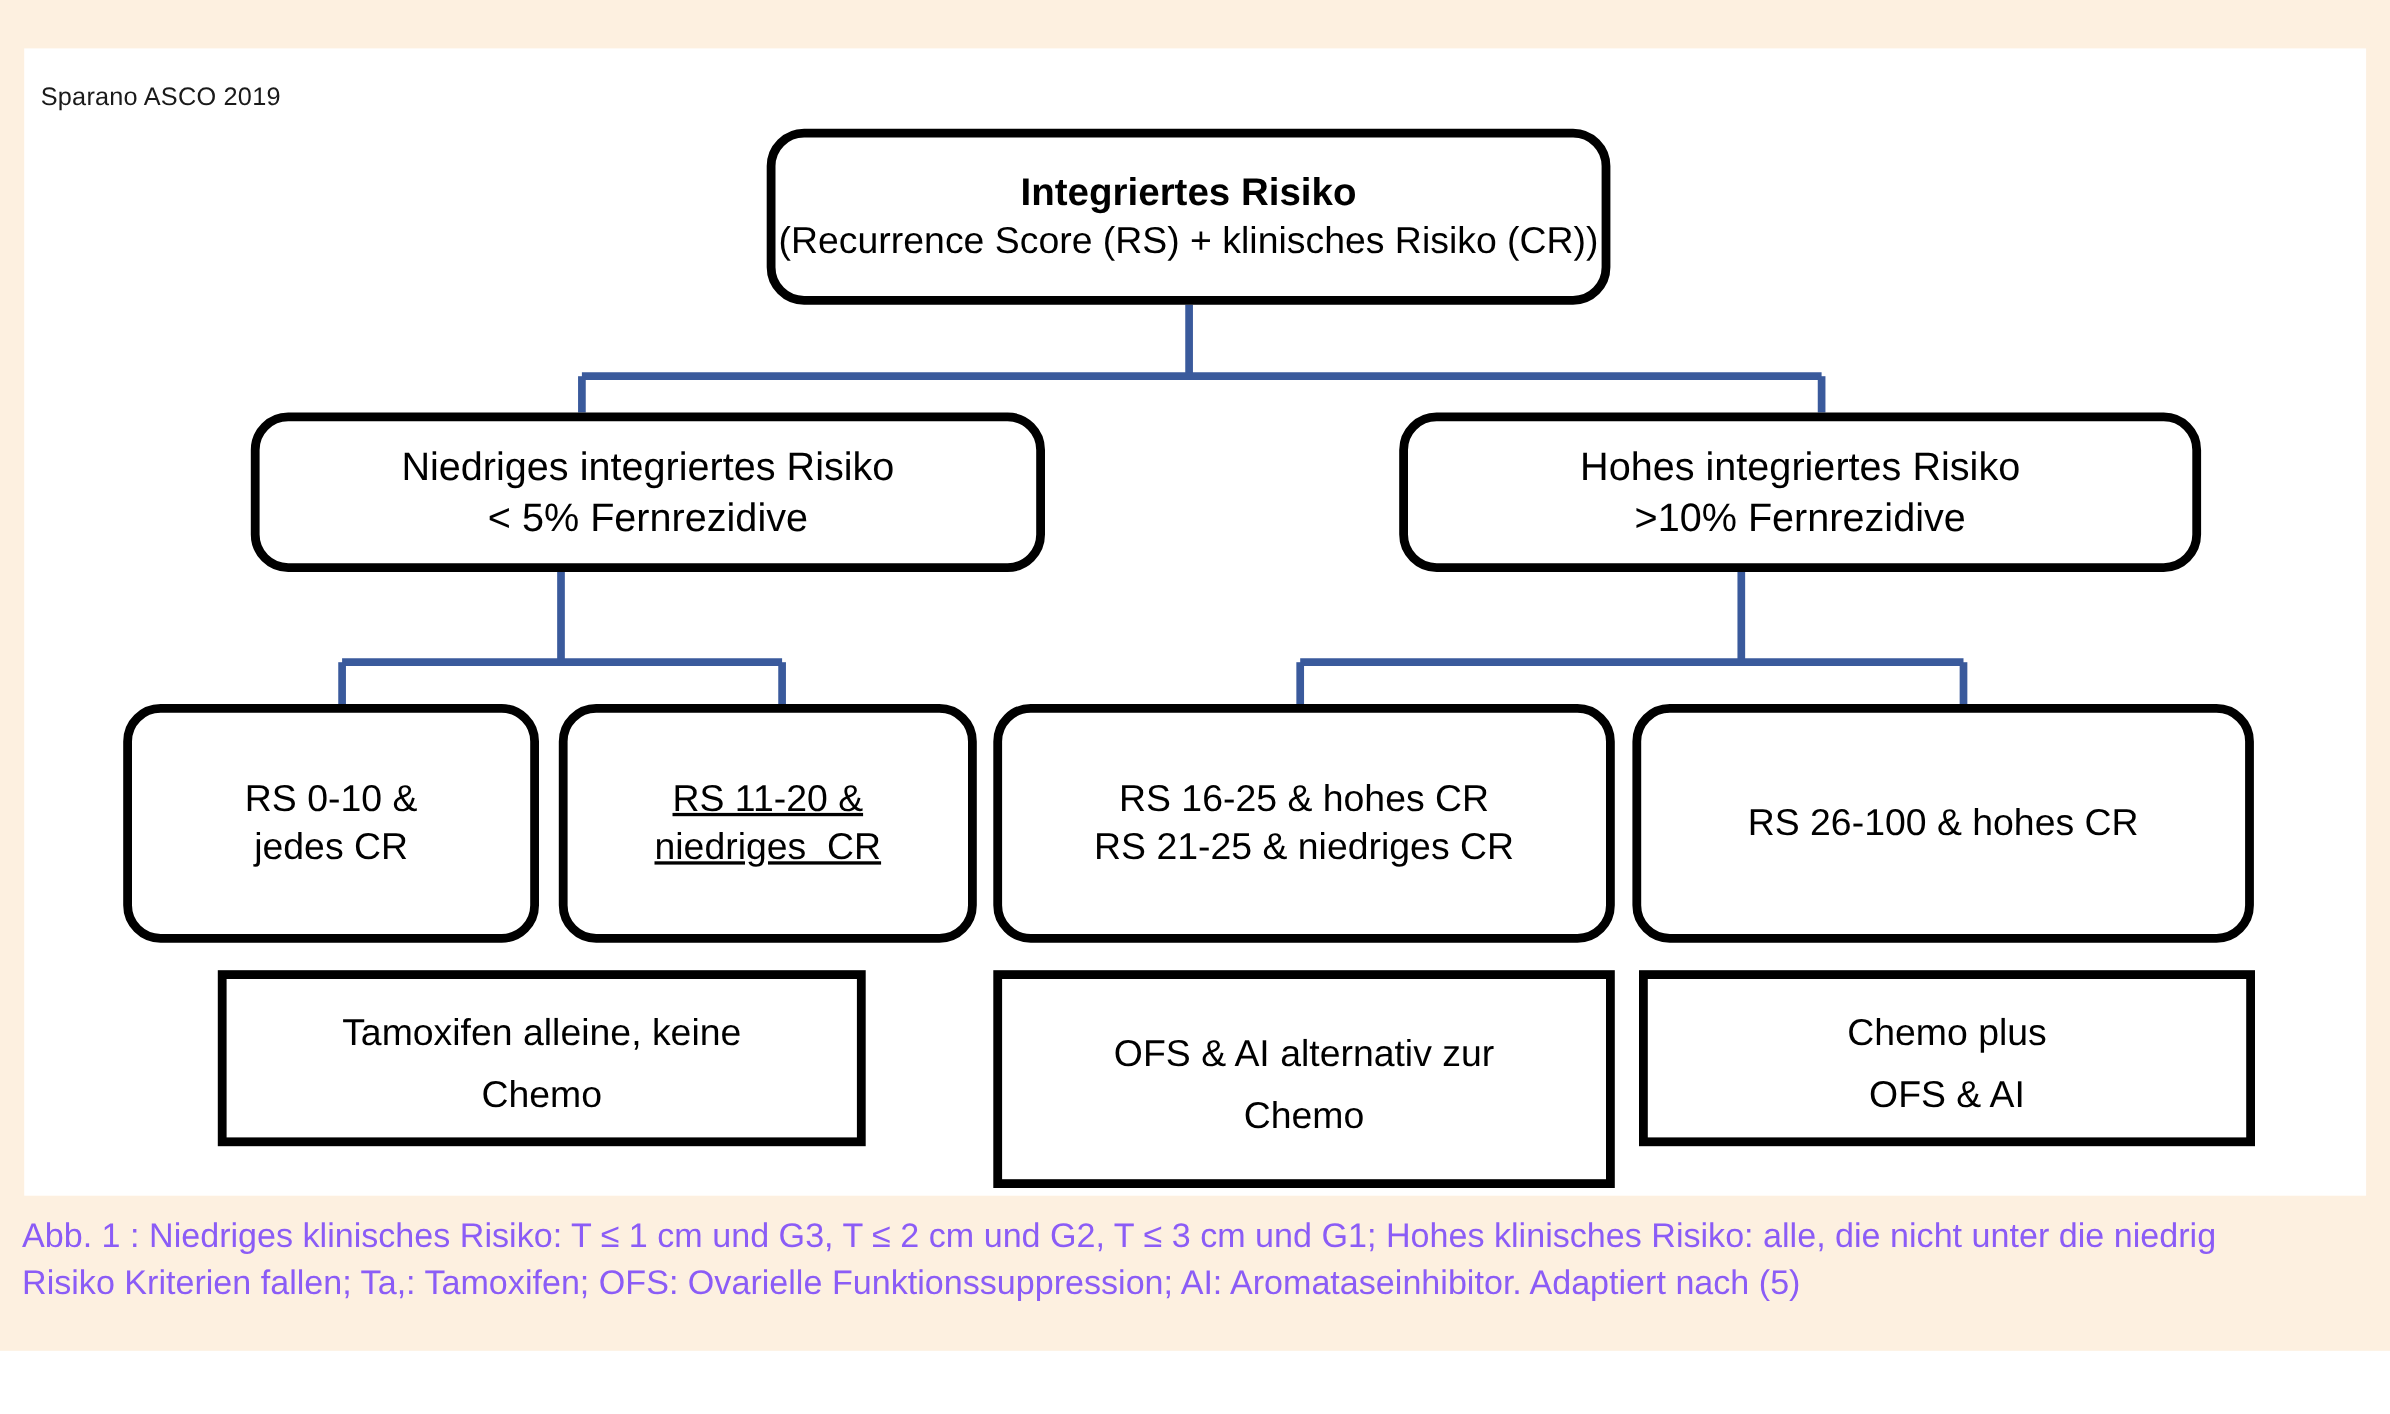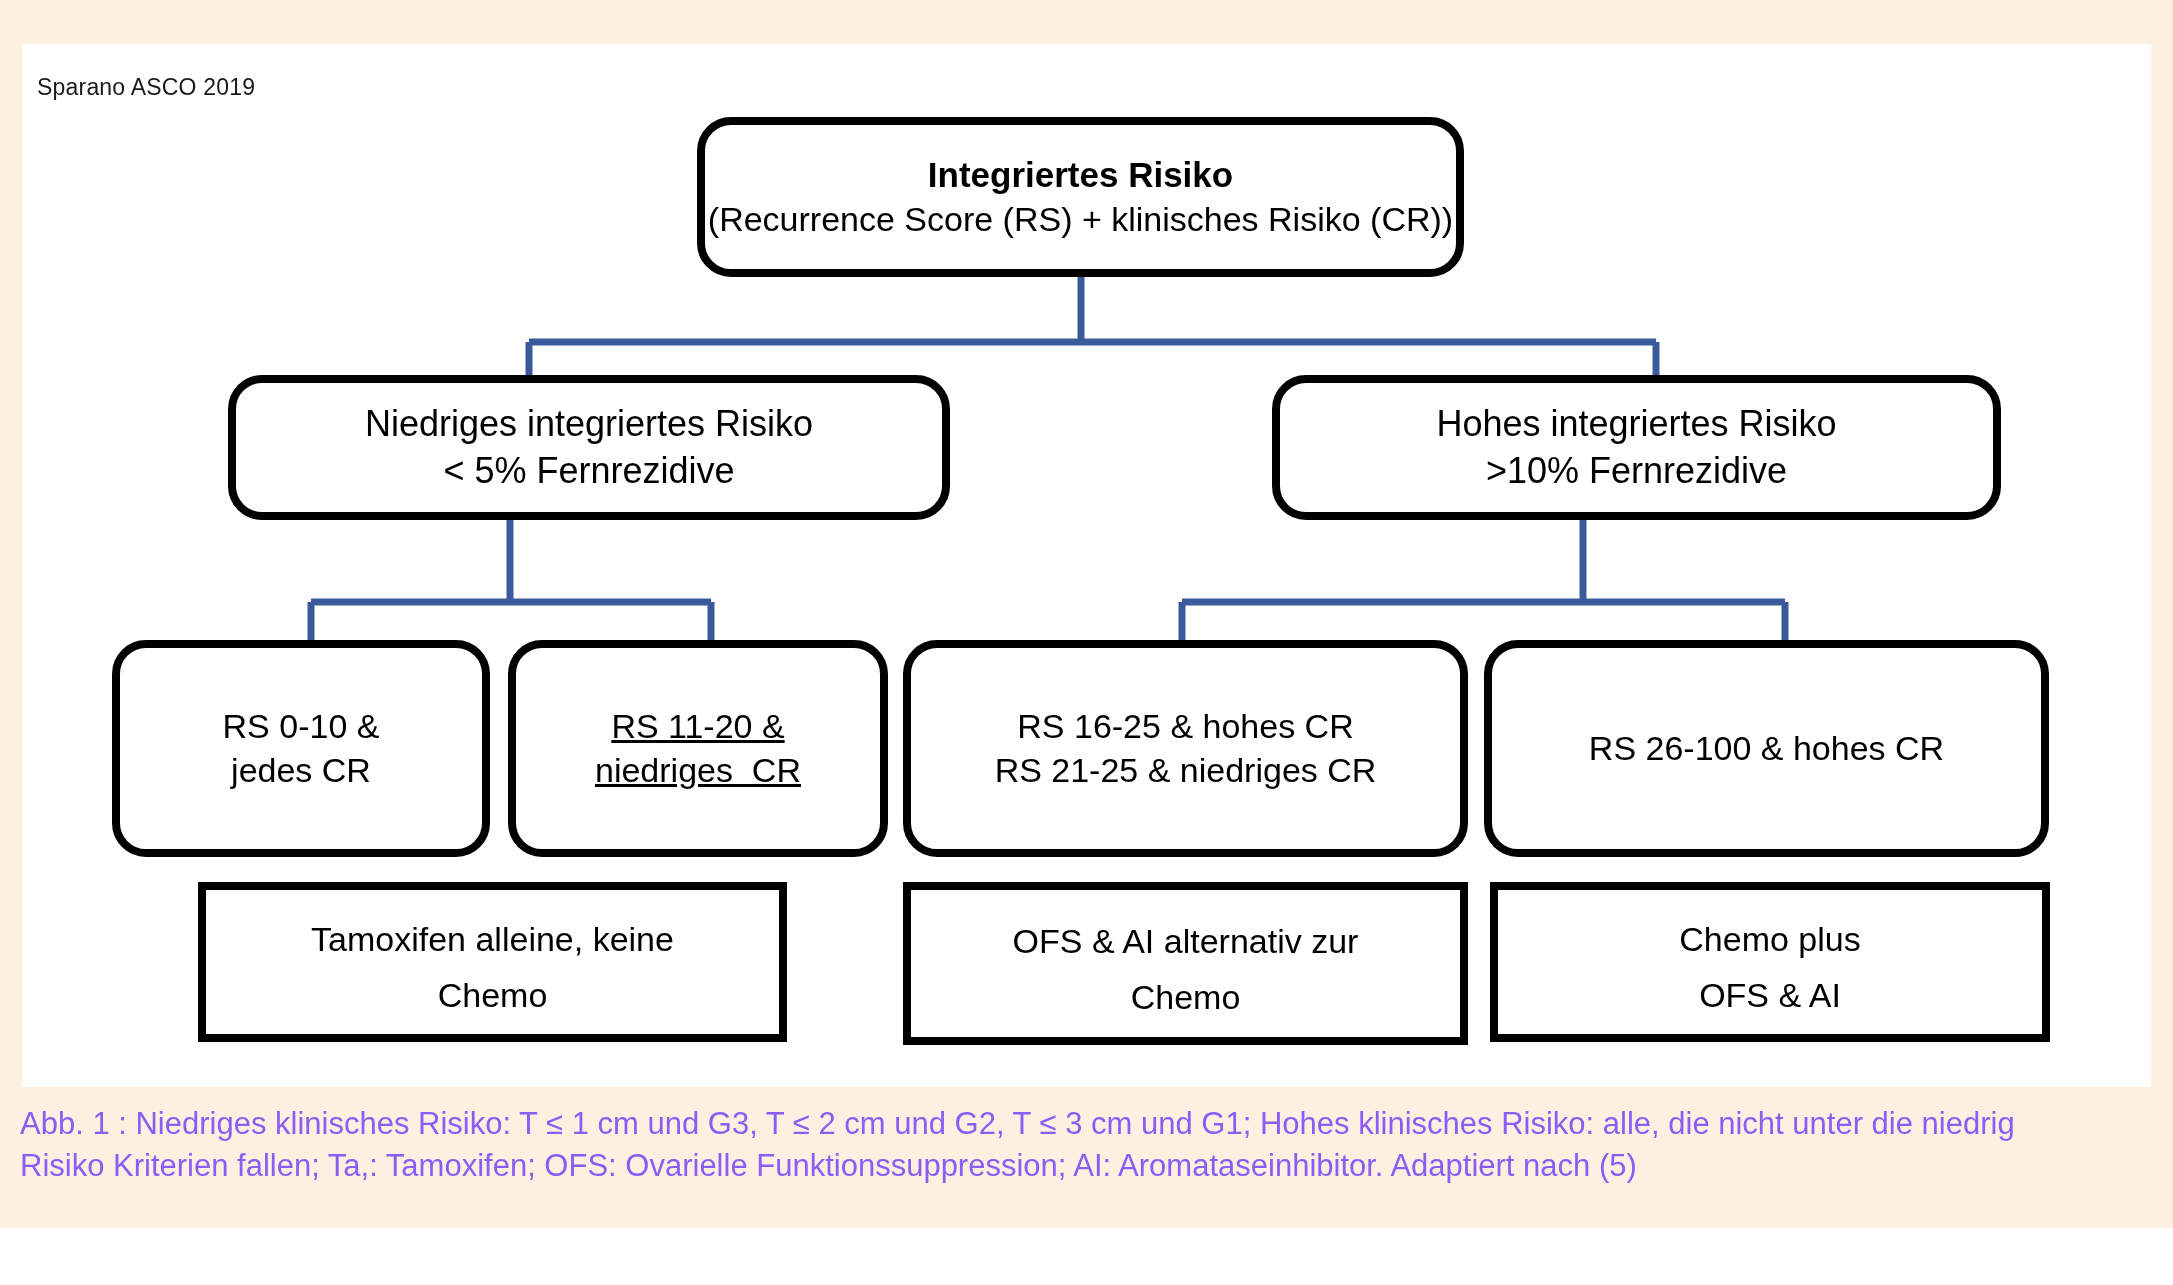--- a/index.html
+++ b/index.html
@@ -96,21 +96,21 @@
   #node-root        { left: 697px;  top: 117px; width: 767px;  height: 160px; }
   #node-low-risk    { left: 216px;  top: 375px; width: 722px;  height: 145px; margin-left: 12px; }
   #node-high-risk   { left: 1272px; top: 375px; width: 729px;  height: 145px; }
 
   #node-rs-0-10     { left: 112px;  top: 640px; width: 378px;  height: 217px; }
   #node-rs-11-20    { left: 508px;  top: 640px; width: 380px;  height: 217px; text-decoration: underline; }
   #node-rs-16-25    { left: 903px;  top: 640px; width: 565px;  height: 217px; }
   #node-rs-26-100   { left: 1484px; top: 640px; width: 565px;  height: 217px; }
 
   #node-treat-tam   { left: 198px;  top: 882px; width: 589px;  height: 160px; }
-  #node-treat-ofs   { left: 903px;  top: 882px; width: 565px;  height: 163px; }
+  #node-treat-ofs   { left: 903px;  top: 882px; width: 565px;  height: 198px; }
   #node-treat-chemo { left: 1490px; top: 882px; width: 560px;  height: 160px; }
 
   
   #caption {
     position: absolute;
     left: 20px;
     top: 1103px;
     width: 2120px;
     font-size: 31px;
     line-height: 1.36;

